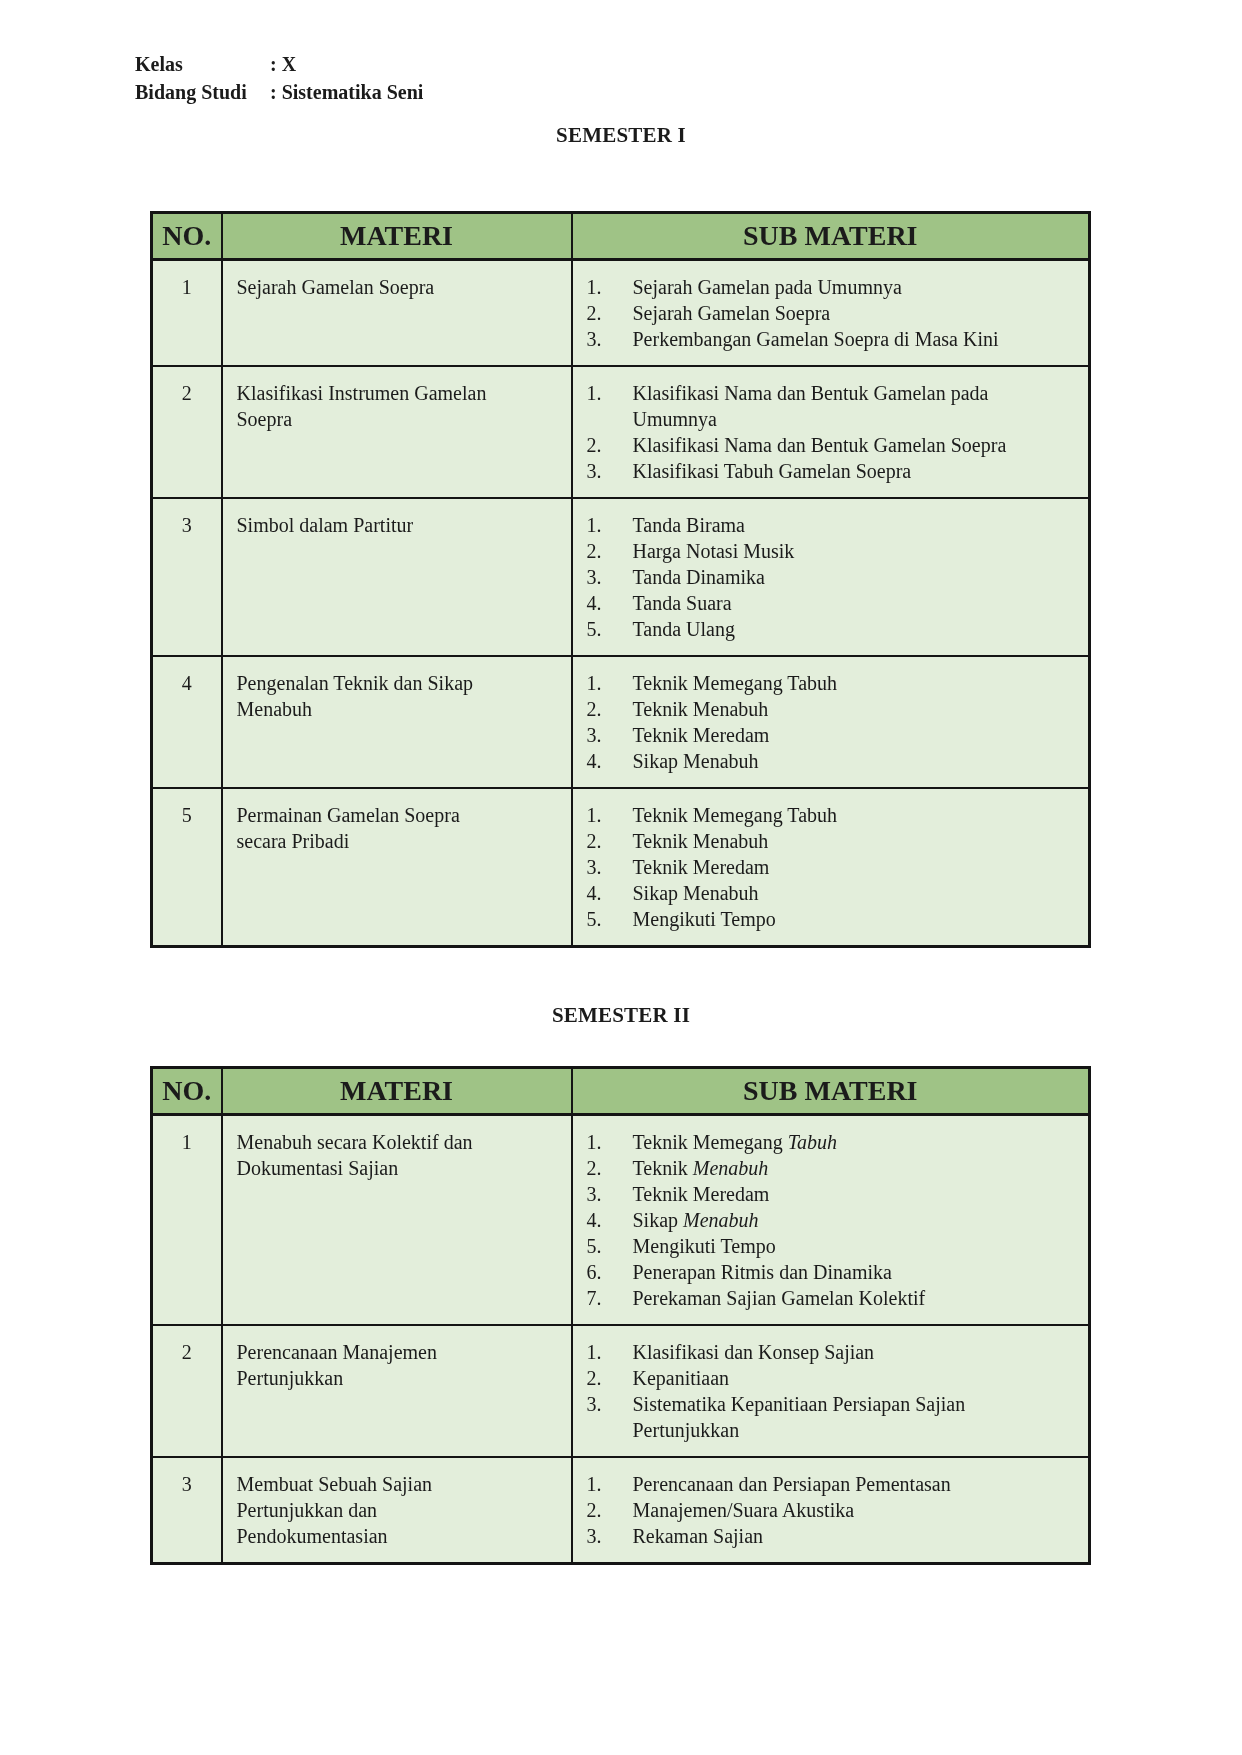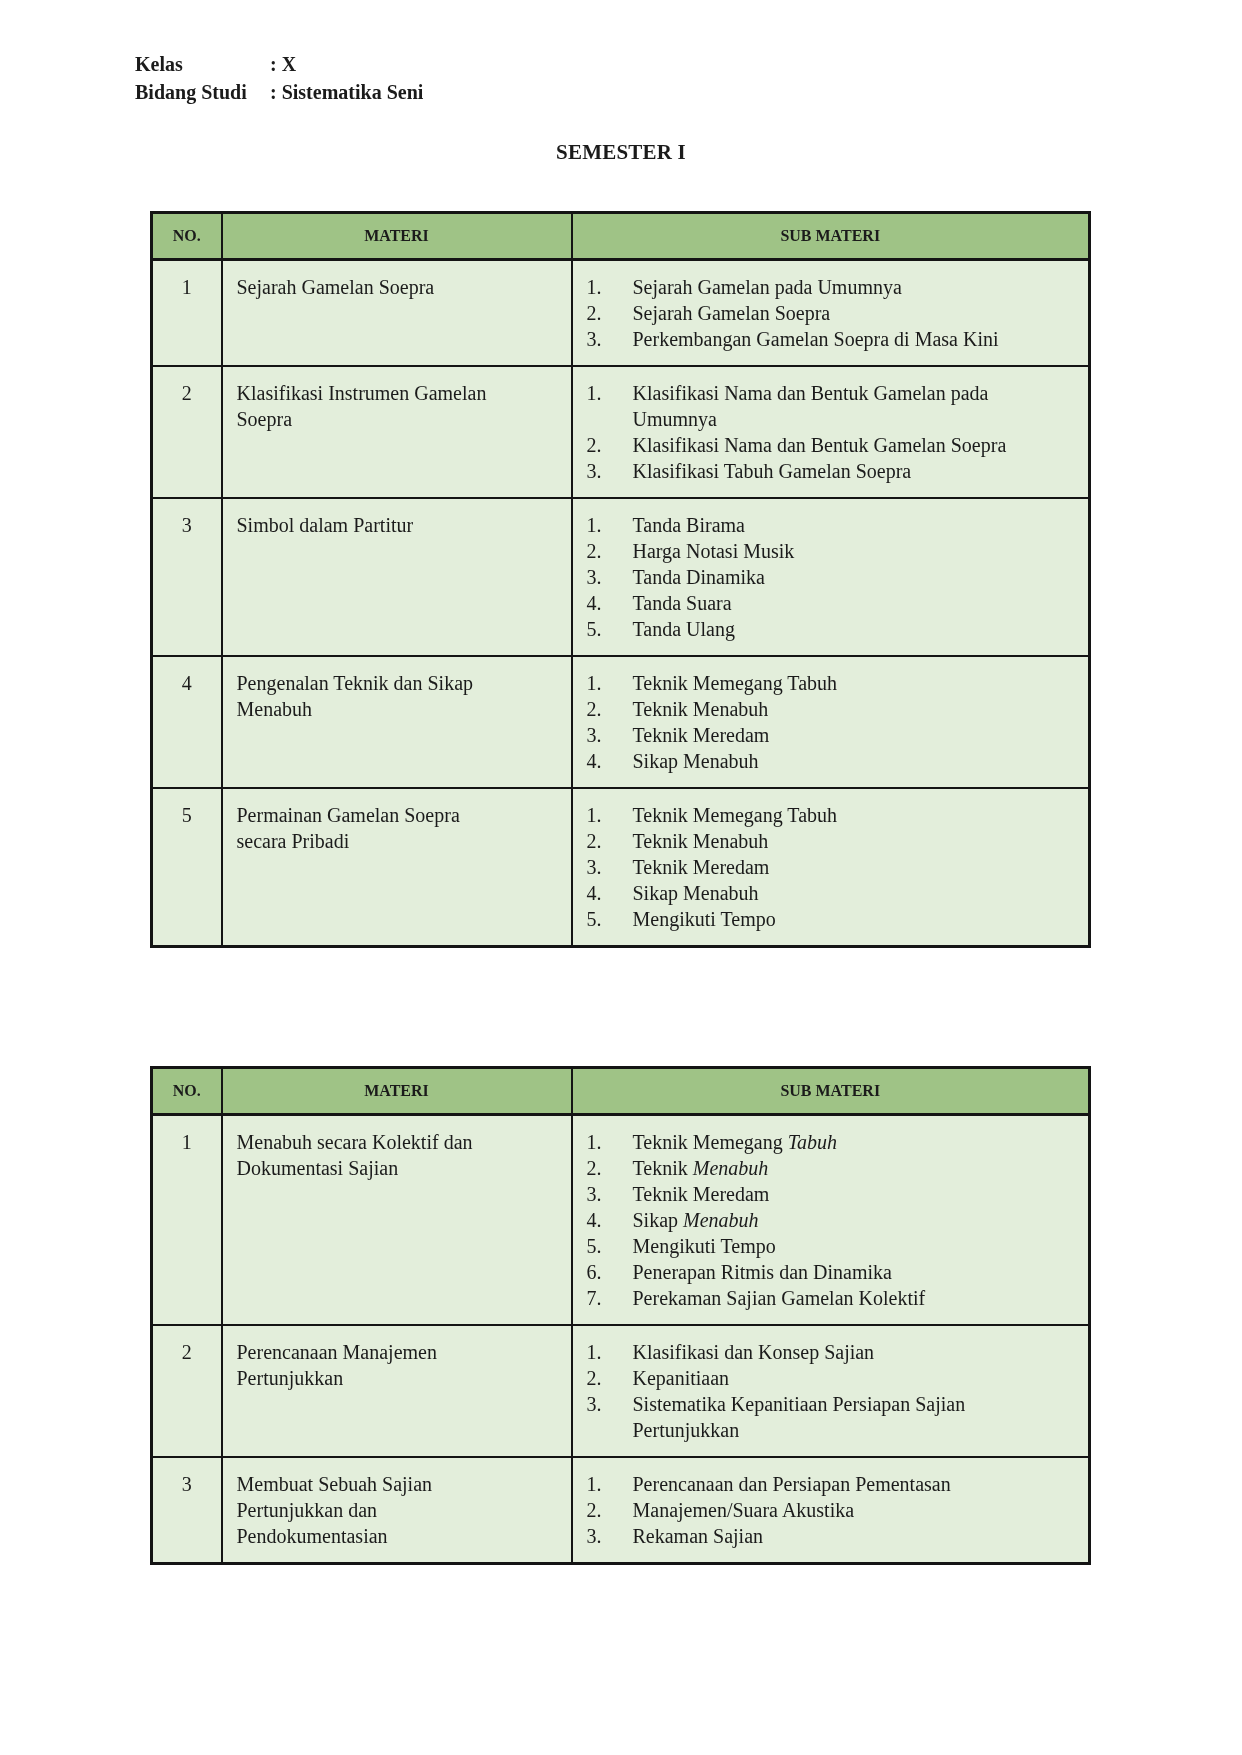--- a/index.html
+++ b/index.html
@@ -23,32 +23,32 @@
     font-size:20px;font-weight:bold;line-height:28px;
   }
   .meta-row{display:flex;}
   .meta-label{display:inline-block;width:135px;}
   .meta-value{display:inline-block;}
   .section-title{
     position:absolute;left:0;width:100%;
     text-align:center;font-weight:bold;font-size:21px;line-height:24px;
     letter-spacing:.2px;
   }
-  .t1{top:140px;}
+  .t1{top:123px;}
   .t2{top:1003px;}
   table.curriculum{
     position:absolute;left:150px;width:938px;
     border-collapse:collapse;table-layout:fixed;
     font-size:20px;
   }
   table.curriculum th{
     background:var(--header-bg);
     border:2px solid var(--border);
     border-bottom-width:3px;
-    font-weight:bold;font-size:16px;line-height:26px;
+    font-weight:bold;font-size:28px;line-height:26px;
     padding:9px 4px;text-align:center;
   }
   table.curriculum td{
     background:var(--row-bg);
     border:2px solid var(--border);
     vertical-align:top;
     font-size:20px;line-height:26px;
     padding:13px 14px;
   }
   table.curriculum{border:3px solid var(--border);}
@@ -201,20 +201,21 @@
             </div>
             <div class="sub-item">
               <span class="sub-num">5.</span>
               <span class="sub-text"><span>Mengikuti Tempo</span></span>
             </div>
           </td>
         </tr>
       </tbody>
     </table>
 
+  <div class="section-title t2">SEMESTER II</div>
   <table class="curriculum" style="top:1066px">
       <colgroup>
         <col style="width: 70px;">
         <col style="width: 350px;">
         <col style="width: 518px;">
       </colgroup>
       <thead>
         <tr>
           <th>NO.</th>
           <th>MATERI</th>

